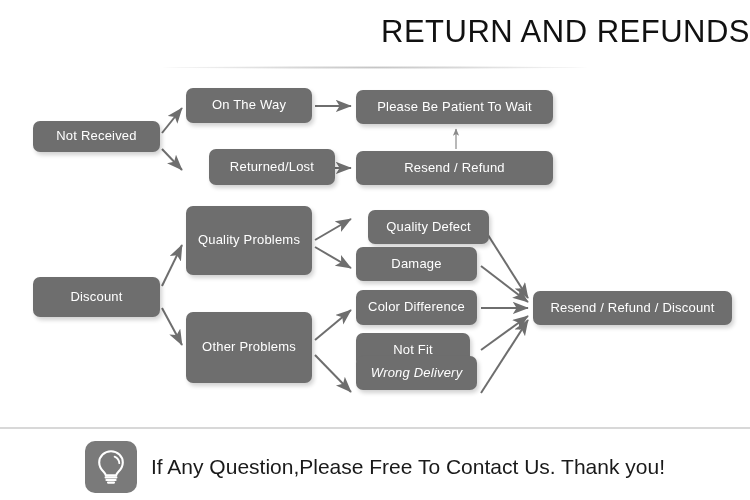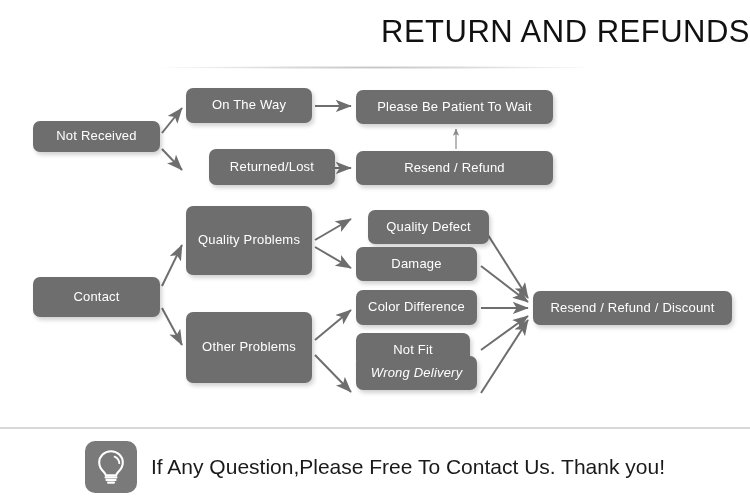--- a/index.html
+++ b/index.html
@@ -162,21 +162,21 @@
   <div class="node" style="left:33px;  top:121px; width:127px; height:31px;">Not Received</div>
 
   <div class="node" style="left:186px; top:88px;  width:126px; height:35px;">On The Way</div>
 
   <div class="node" style="left:186px; top:149px; width:126px; height:36px;margin-left:23px;">Returned/Lost</div>
 
   <div class="node" style="left:356px; top:90px;  width:197px; height:34px;">Please Be Patient To Wait</div>
 
   <div class="node" style="left:356px; top:151px; width:197px; height:34px;text-align:center;">Resend / Refund</div>
 
-  <div class="node" style="left:33px;  top:277px; width:127px; height:40px;">Contact</div>
+  <div class="node" style="left:33px;  top:277px; width:127px; height:40px;">Discount</div>
 
   <div class="node" style="left:186px; top:206px; width:126px; height:69px;">Quality Problems</div>
 
   <div class="node" style="left:186px; top:312px; width:126px; height:71px;">Other Problems</div>
 
   <div class="node" style="left:356px; top:210px; width:121px; height:34px;margin-left:12px;">Quality Defect</div>
 
   <div class="node" style="left:356px; top:247px; width:121px; height:34px;">Damage</div>
 
   <div class="node" style="left:356px; top:290px; width:121px; height:35px;">Color Difference</div>

